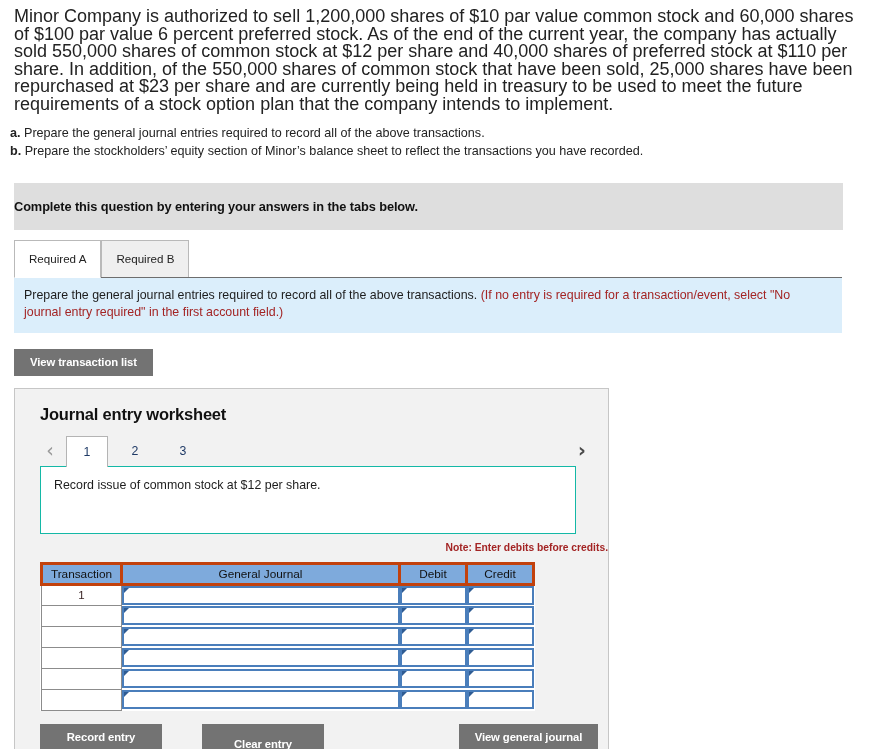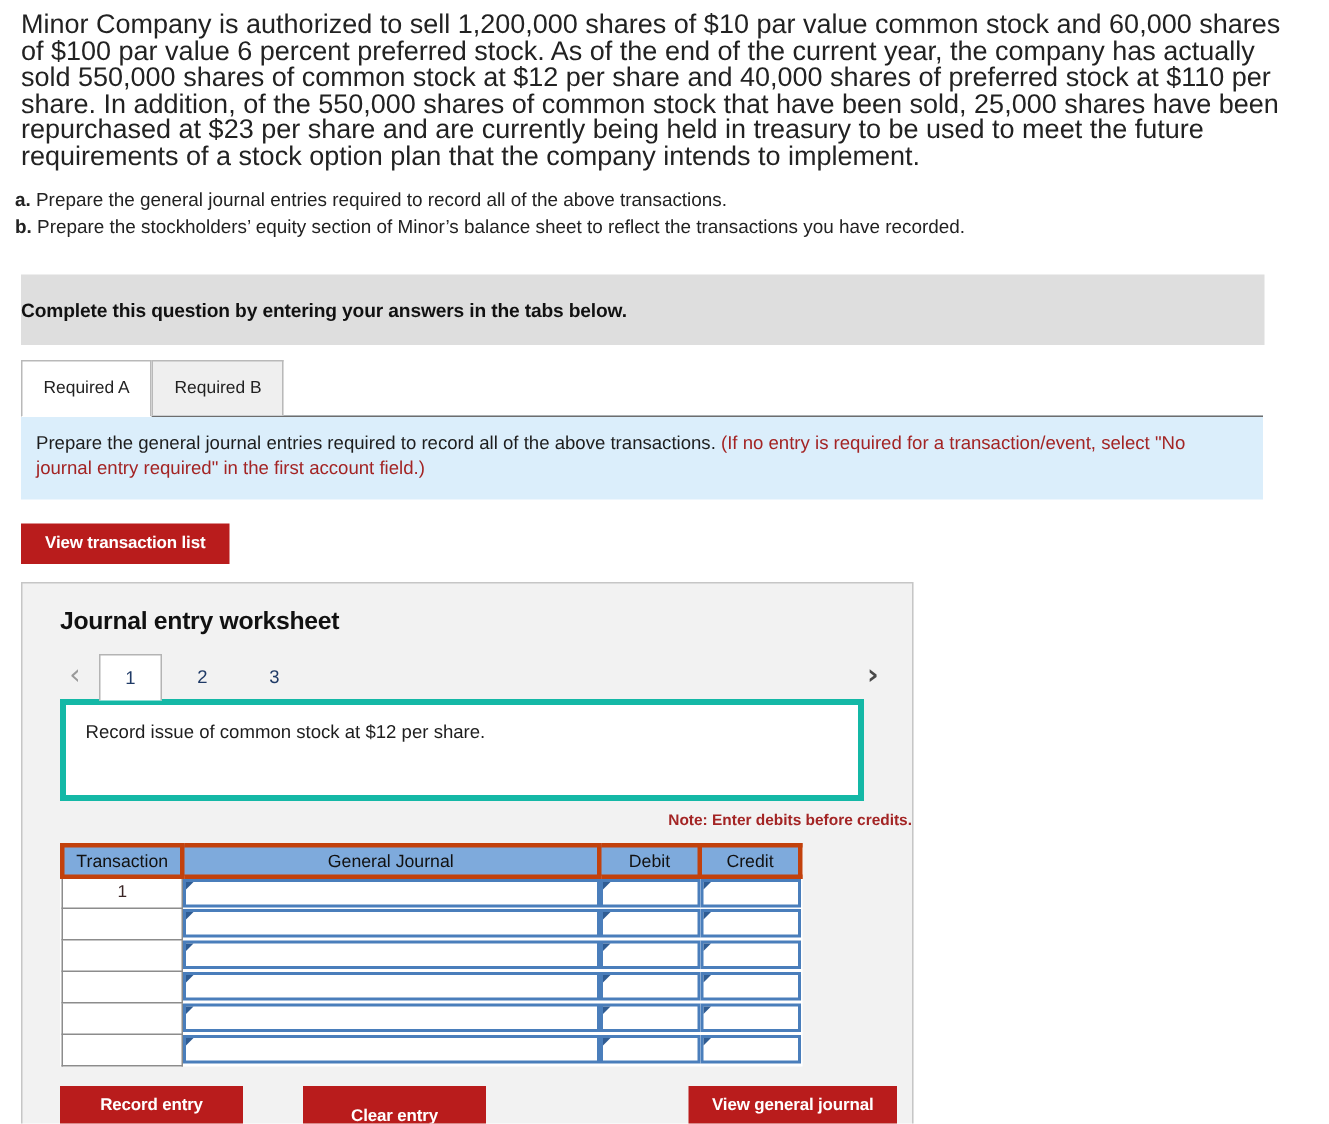--- a/index.html
+++ b/index.html
@@ -91,21 +91,21 @@
     font-size: 12.4px;
     line-height: 17.5px;
     color: #1d1d1d;
     position: relative;
     z-index: 0;
   }
   .instruction .hint { color: #a32424; }
 
   
   .btn {
-    background: #b91c1c;
+    background: #737373;
     color: #ffffff;
     font-size: 11.3px;
     font-weight: bold;
     border: none;
     display: inline-flex;
     align-items: center;
     justify-content: center;
     cursor: pointer;
     font-family: "Liberation Sans", sans-serif;
     letter-spacing: -0.1px;
@@ -182,21 +182,21 @@
     z-index: 3;
     position: relative;
   }
 
   
   .descbox {
     margin: 0 0 0 25px;
     width: 536px;
     height: 68px;
     background: #ffffff;
-    border: 4px solid #14b8a6;
+    border: 1px solid #14b8a6;
     font-size: 12.4px;
     color: #1d1d1d;
     padding: 11px 0 0 13px;
     position: relative;
     z-index: 1;
   }
 
   .note {
     margin: 8px 0 9px 25px;
     font-size: 10.3px;

